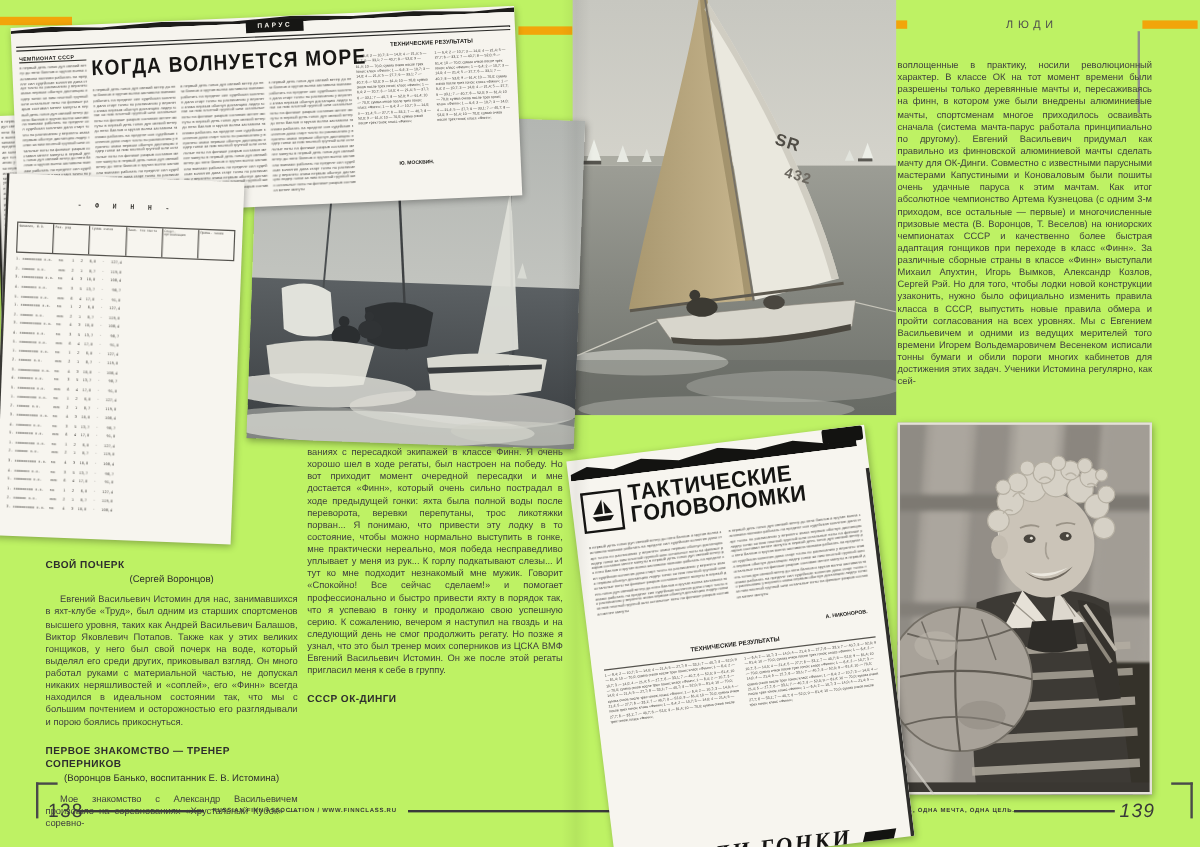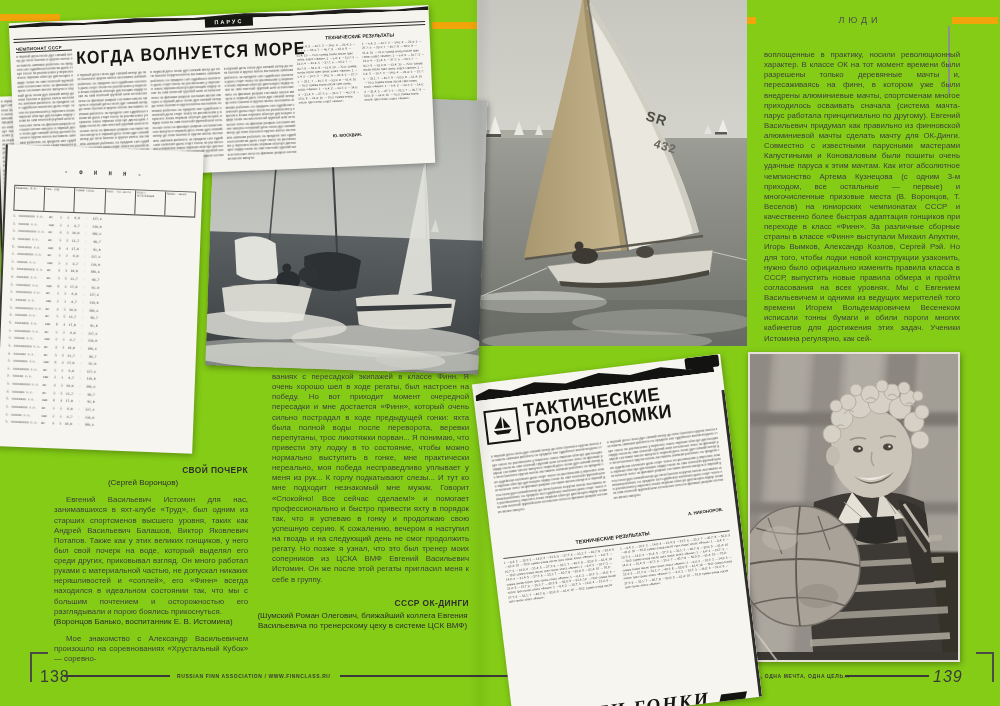--- a/index.html
+++ b/index.html
@@ -1,33 +1,33 @@
 <!DOCTYPE html>
 <html><head>
 <meta charset="utf-8">
 <style>
   html,body{margin:0;padding:0;background:#e8e8e6;}
-  #stage{position:relative;width:1000px;height:706px;background:#84cc16;overflow:hidden;
+  #stage{position:relative;width:1000px;height:706px;background:#bef264;overflow:hidden;
          font-family:"Liberation Sans",sans-serif;color:#3c3c3c;-webkit-text-size-adjust:none;}
   
   .ybar{position:absolute;height:7px;background:#F2A50A;}
   .section-label{position:absolute;top:15px;left:800px;width:120px;text-align:center;
                  font-size:9px;letter-spacing:4px;color:#4d4d4d;}
   .vline{position:absolute;width:2px;background:#8f8f8c;}
   .crop-corner{position:absolute;width:16px;height:28px;border-color:#4a4a4a;}
   .foot-num{position:absolute;font-size:16px;color:#3a3a3a;letter-spacing:1px;}
   .foot-rule{position:absolute;height:2px;background:#3a3a3a;}
   .foot-text{position:absolute;font-size:5px;letter-spacing:.6px;color:#3a3a3a;font-weight:bold;}
   .gutter{position:absolute;left:468px;top:0;width:24px;height:706px;
           background:linear-gradient(90deg,rgba(0,0,0,0) 0%,rgba(0,0,0,.055) 50%,rgba(0,0,0,0) 100%);
           pointer-events:none;z-index:9;}
   
   .mag-col{position:absolute;font-size:7.8px;line-height:1.3;text-align:justify;color:#3f3f3f;}
-  .mag-col p{margin:0;text-indent:12px;padding-left:16px;}
-  .mag-head{font-weight:bold;text-align:right;font-size:8.4px;letter-spacing:.4px;color:#2e2e2e;
+  .mag-col p{margin:0;text-indent:12px;}
+  .mag-head{font-weight:bold;text-align:left;font-size:8.4px;letter-spacing:.4px;color:#2e2e2e;
             margin:13px 0 2px;text-indent:0 !important;}
   .mag-author{text-align:center;font-size:8px;color:#2e2e2e;margin:0 0 7px;text-indent:0 !important;}
   
   .paper{position:absolute;background:#f6f4ee;box-shadow:1px 2px 6px rgba(0,0,0,.3);}
   .np{font-size:3.3px;line-height:1.3;text-align:justify;color:#4c4a46;filter:blur(.22px);
       word-break:break-all;overflow:hidden;}
   .npnum{font-size:3px;line-height:1.45;color:#403e3a;}
   
   #clip-sea{left:12px;top:14px;width:420px;height:158px;transform:rotate(-2.5deg);z-index:4;overflow:hidden;}
   .sea-torn{position:absolute;left:0;top:0;width:100%;height:5px;background:#1d1c1a;
@@ -269,28 +269,28 @@
         <div class="trow">1. хоооооооо х.х.   мс    1   2   6,0   ·   127,4</div>
         <div class="trow">2. хооооо х.х.      кмс   2   1   8,7   ·   119,0</div>
         <div class="trow">3. хооооооооо х.х.  мс    4   3  10,0   ·   108,4</div>
       </div>
   </div>
 
   <div class="mag-col" style="left:38px;top:452px;width:210px;z-index:2;">
     <div class="mag-head">СВОЙ ПОЧЕРК</div>
     <div class="mag-author">(Сергей Воронцов)</div>
     <p>Евгений Васильевич Истомин для нас, занимавшихся в яхт-клубе «Труд», был одним из старших спортсменов высшего уровня, таких как Андрей Васильевич Балашов, Виктор Яковлевич Потапов. Также как у этих великих гонщиков, у него был свой почерк на воде, который выделял его среди других, приковывал взгляд. Он много работал руками с материальной частью, не допускал никаких неряшливостей и «соплей», его «Финн» всегда находился в идеальном состоянии так, что мы с большим почтением и осторожностью его разглядывали и порою боялись прикоснуться.</p>
+    <div class="mag-head">ПЕРВОЕ ЗНАКОМСТВО — ТРЕНЕР СОПЕРНИКОВ</div>
     <div class="mag-author">(Воронцов Банько, воспитанник Е. В. Истомина)</div>
     <p>Мое знакомство с Александр Васильевичем произошло на соревнованиях «Хрустальный Кубок» — соревно-</p>
   </div>
 
   <div class="mag-col" style="left:256px;top:372px;width:213px;z-index:2;">
     <p style="text-indent:0;">ваниях с пересадкой экипажей в классе Финн. Я очень хорошо шел в ходе регаты, был настроен на победу. Но вот приходит момент очередной пересадки и мне достается «Финн», который очень сильно пострадал в ходе предыдущей гонки: яхта была полной воды после переворота, веревки перепутаны, трос ликотяжки порван... Я понимаю, что привести эту лодку в то состояние, чтобы можно нормально выступить в гонке, мне практически нереально, моя победа несправедливо уплывает у меня из рук... К горлу подкатывают слезы... И тут ко мне подходит незнакомый мне мужик. Говорит «Спокойно! Все сейчас сделаем!» и помогает профессионально и быстро привести яхту в порядок так, что я успеваю в гонку и продолжаю свою успешную серию. К сожалению, вечером я наступил на гвоздь и на следующий день не смог продолжить регату. Но позже я узнал, что это был тренер моих соперников из ЦСКА ВМФ Евгений Васильевич Истомин. Он же после этой регаты пригласил меня к себе в группу.</p>
     <div class="mag-head">СССР ОК-ДИНГИ</div>
-    <div class="mag-author">(Шумский Роман Олегович, ближайший коллега Евгения Васильевича по тренерскому цеху в системе ЦСК ВМФ)</div>
   </div>
 
   <div id="clip-tactics" class="paper">
     <div class="t-torn"></div>
     <div class="t-blobTR"></div>
     <div class="t-edge"></div>
     <div class="t-headrow">
       <div class="t-logo">
         <svg width="22" height="22" viewBox="0 0 22 22">
           <polygon points="11,1 11,13 3,13" fill="#141412"></polygon>

